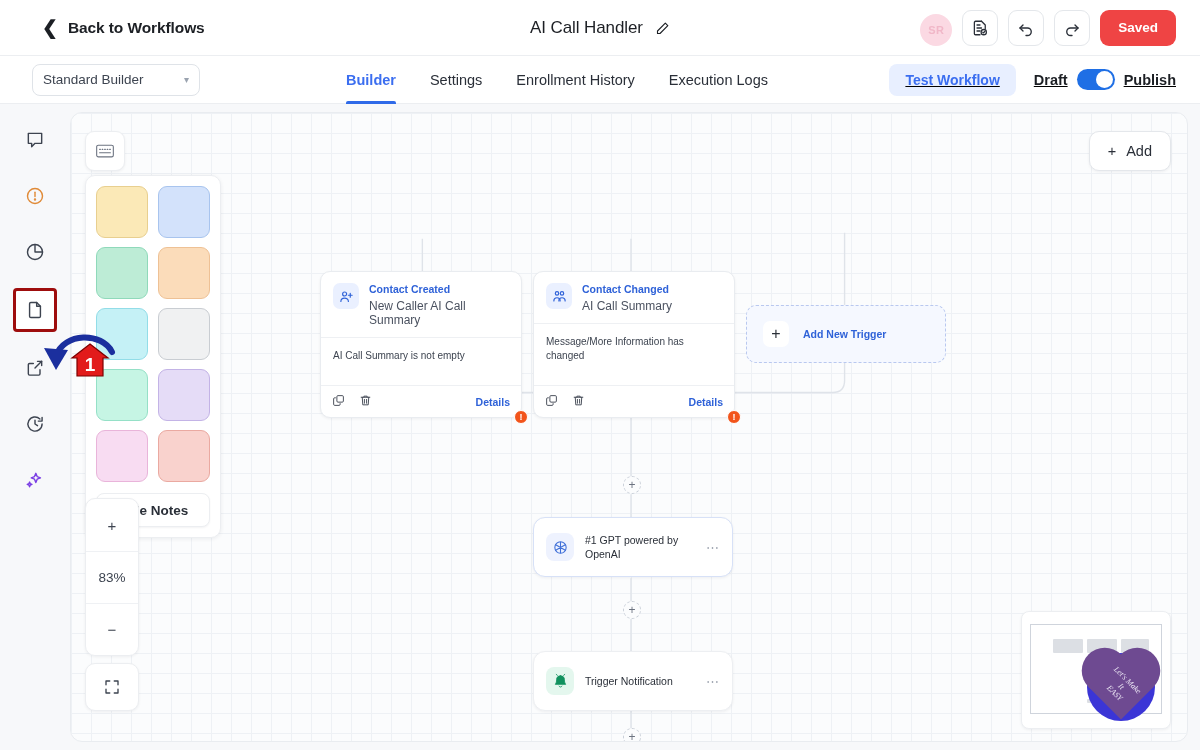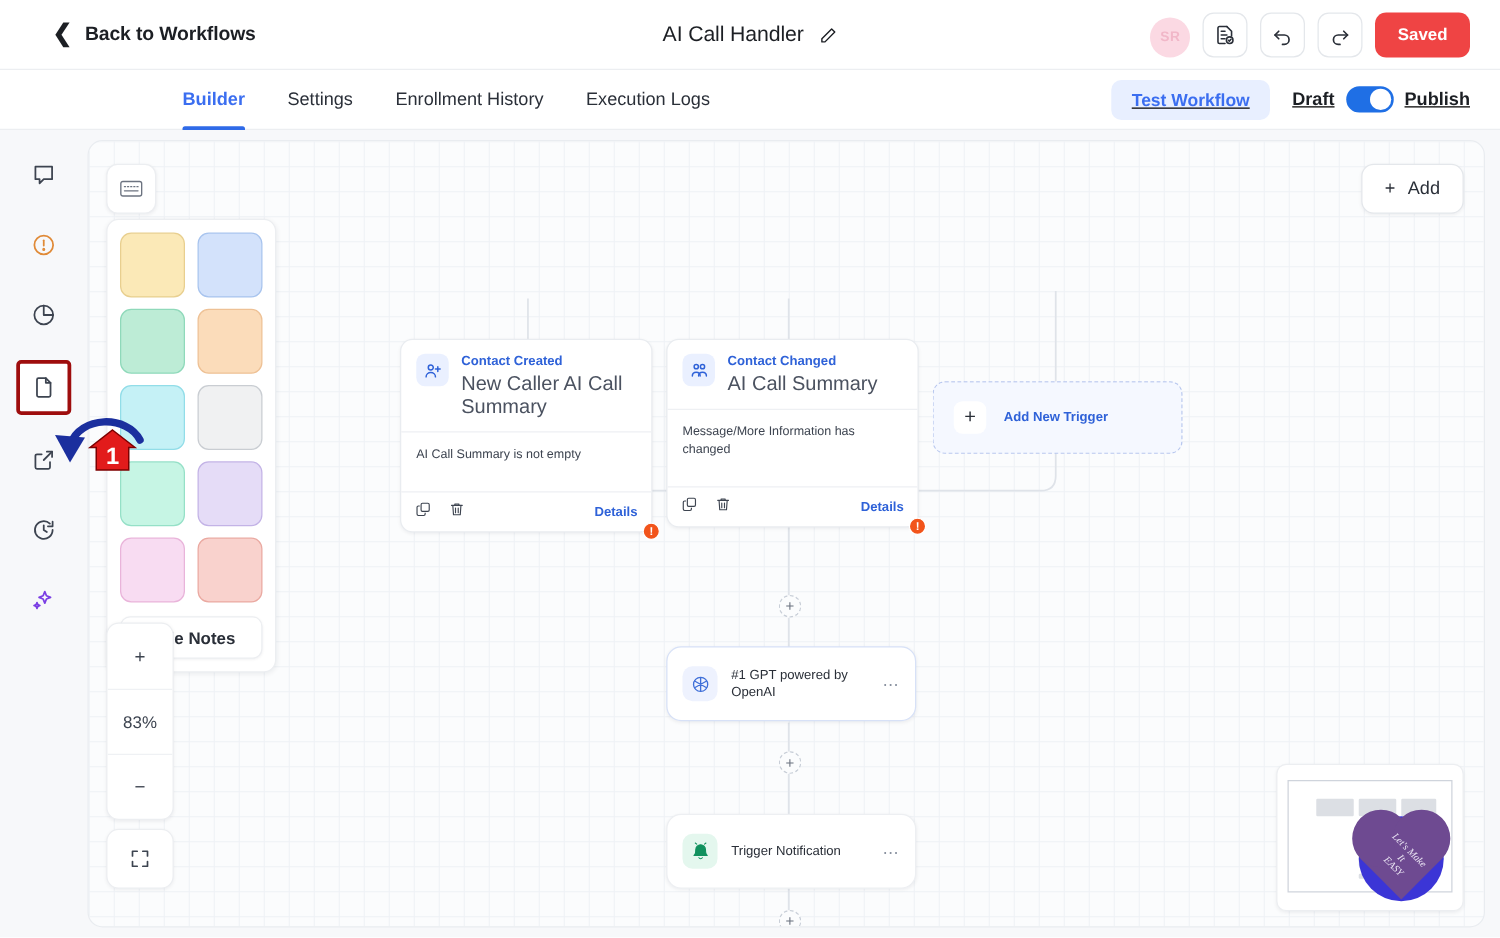--- a/index.html
+++ b/index.html
@@ -209,21 +209,21 @@
     background: #ffffff; border: 1px solid #e9ecf0; border-radius: 10px;
     box-shadow: 0 1px 3px rgba(16,24,40,.06);
     z-index: 3;
   }
   .tc-head { display: flex; gap: 10px; padding: 11px 12px 10px 12px; }
   .tc-icon {
     width: 26px; height: 26px; border-radius: 7px; background: #eaf0ff;
     display: flex; align-items: center; justify-content: center; flex: none;
   }
   .tc-title { font-size: 10.5px; color: #2f62d8; font-weight: 700; }
-  .tc-sub { font-size: 16px; color: #4b5260; margin-top: 4px; }
+  .tc-sub { font-size: 12px; color: #4b5260; margin-top: 4px; }
   .tc-body {
     border-top: 1px solid #eef0f3; padding: 11px 12px 22px 12px;
     font-size: 10px; color: #3d4450; line-height: 1.4;
   }
   .tc-foot {
     border-top: 1px solid #eef0f3; height: 32px;
     display: flex; align-items: center; padding: 0 11px;
   }
   .tc-foot .actions { display: flex; gap: 14px; }
   .tc-details { margin-left: auto; font-size: 10.5px; color: #2f62d8; font-weight: 700; cursor: pointer; }
@@ -359,20 +359,24 @@
         <path d="M16 8l4 4-4 4"></path>
           <path d="M20 12H10a5 5 0 0 0 0 10h2"></path>
       </svg>
     </div>
     <button class="saved-btn">Saved</button>
   </div>
 </div>
 
 <div class="subbar">
 
+  <div class="builder-select">
+    <span class="builder-select-label">Standard Builder</span>
+    <span class="chev">▾</span>
+  </div>
 
   <div class="tabs">
     <div class="tab active">Builder</div>
     <div class="tab">Settings</div>
     <div class="tab">Enrollment History</div>
     <div class="tab">Execution Logs</div>
   </div>
 
   <div class="subbar-right">
     <div class="test-wf">Test Workflow</div>

